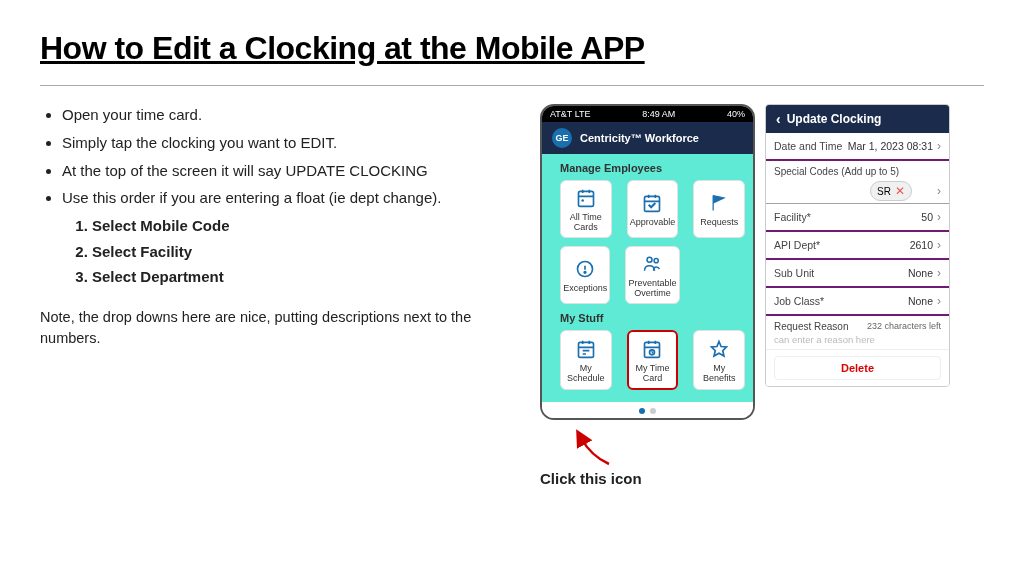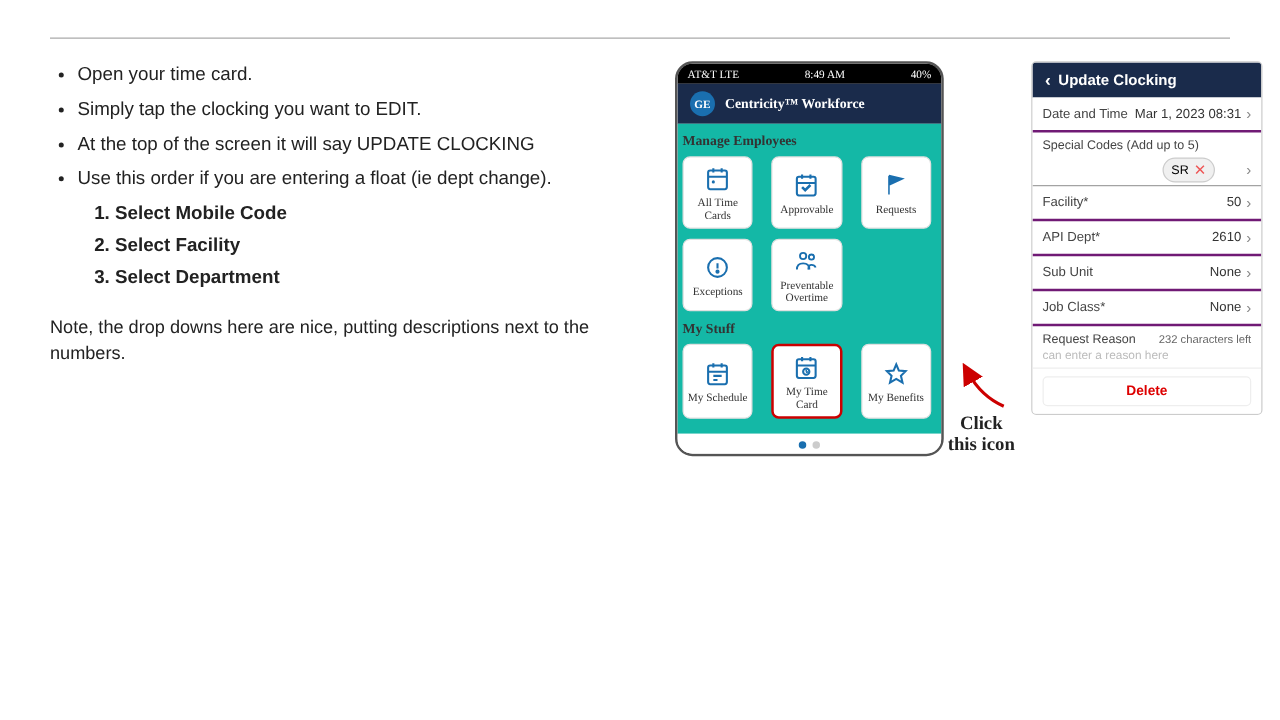--- a/index.html
+++ b/index.html
@@ -111,22 +111,22 @@
       border-radius: 50%;
       display: flex;
       align-items: center;
       justify-content: center;
       font-size: 9px;
       font-weight: 900;
       color: #fff;
       flex-shrink: 0;
     }
     .phone-body {
-      background: #14b8a6;
-      padding: 8px 8px 4px 4px;
+      background: #5eead4;
+      padding: 8px 8px 4px 18px;
     }
     .phone-section-title {
       font-size: 11px;
       font-weight: 700;
       color: #333;
       margin-bottom: 6px;
     }
     .phone-grid {
       display: grid;
       grid-template-columns: repeat(3, 1fr);
@@ -305,20 +305,21 @@
     }
     .btn-save {
       background: #1a6faf;
       color: #fff;
     }
   </style>
 </head>
 <body>
 
 <div class="page">
+  <div class="title">How to Edit a Clocking at the Mobile APP</div>
   <hr class="divider">
   <div class="content-row">
 
     <div class="left-panel">
       <ul class="bullet-list">
         <li>Open your time card.</li>
         <li>Simply tap the clocking you want to EDIT.</li>
         <li>At the top of the screen it will say UPDATE CLOCKING</li>
         <li>
           <span>Use this order if you are entering a float (ie dept change).</span>
@@ -327,21 +328,21 @@
             <li>Select Facility</li>
             <li>Select Department</li>
           </ol>
         </li>
       </ul>
       <p class="note-text">Note, the drop downs here are nice, putting descriptions next to the numbers.</p>
     </div>
 
     <div class="right-panel">
 
-      <div style="display:flex;flex-direction:row;align-items:flex-end;font-family:Liberation Serif, serif;">
+      <div style="display:flex;flex-direction:column;align-items:flex-start;">
         <div class="phone-mockup">
 
           <div class="phone-status-bar">
             <span>AT&amp;T LTE</span>
             <span>8:49 AM</span>
             <span>40%</span>
           </div>
 
           <div class="phone-header">
             <div class="ge-logo">GE</div>

